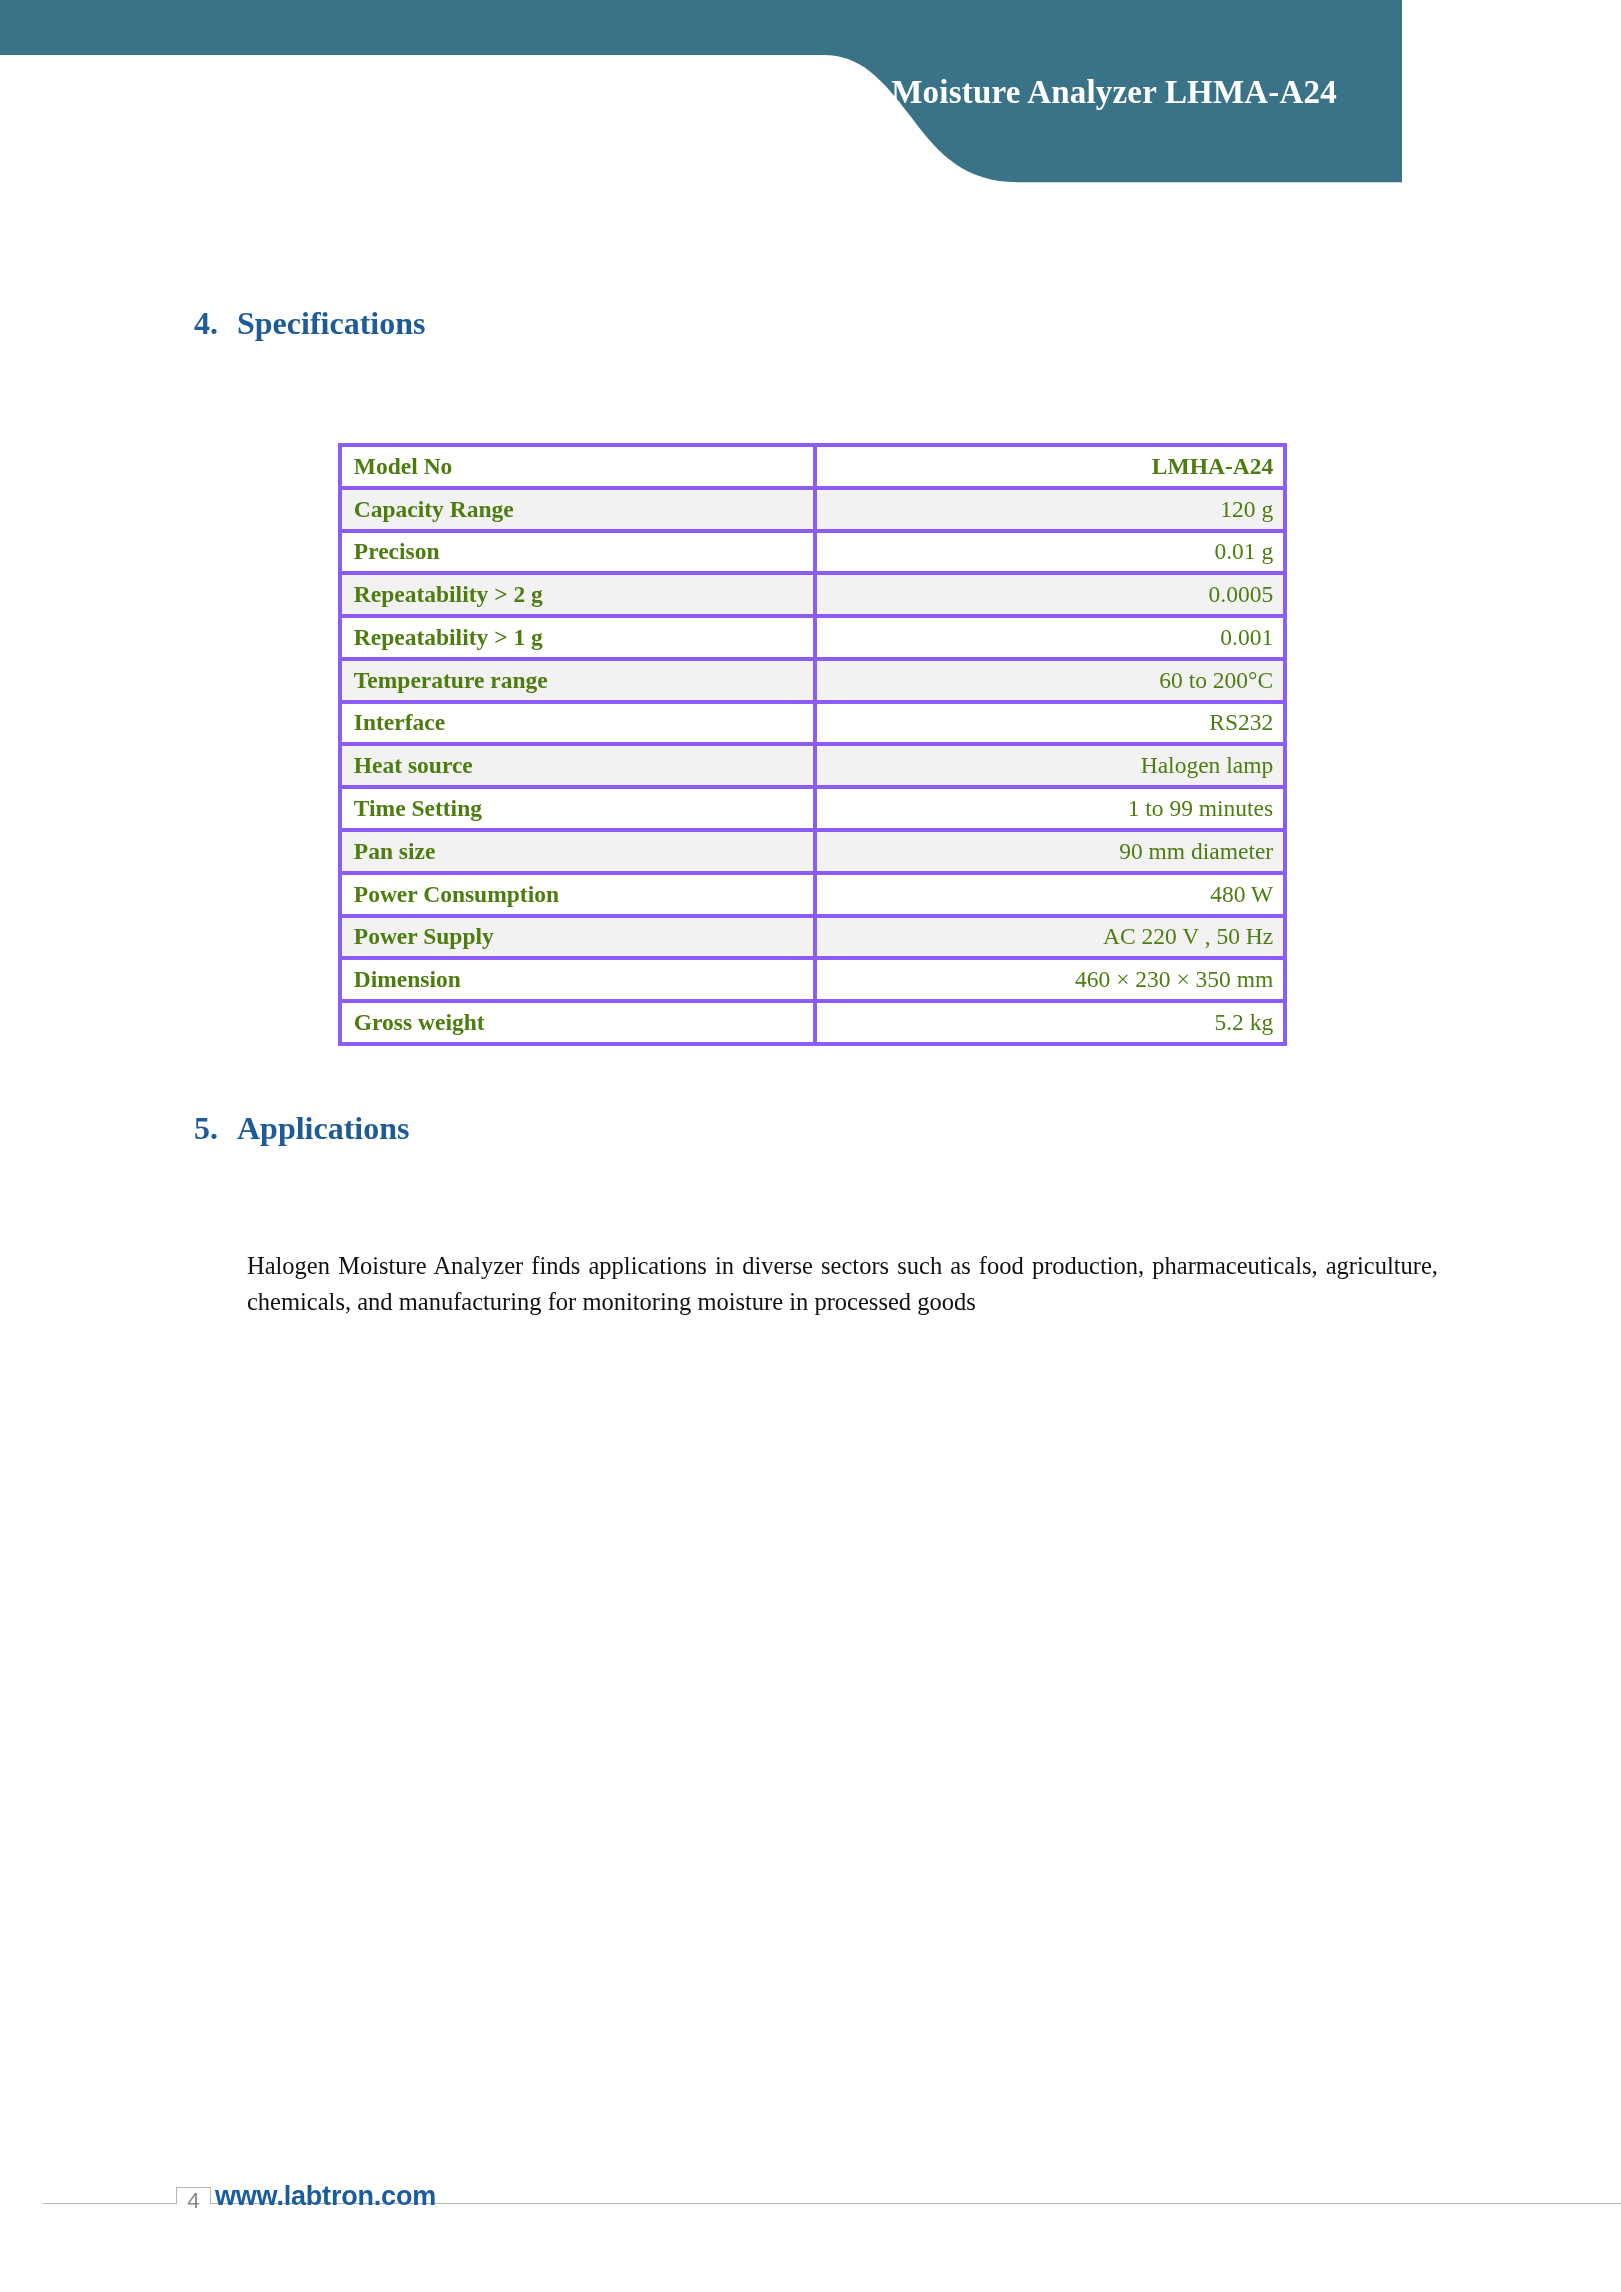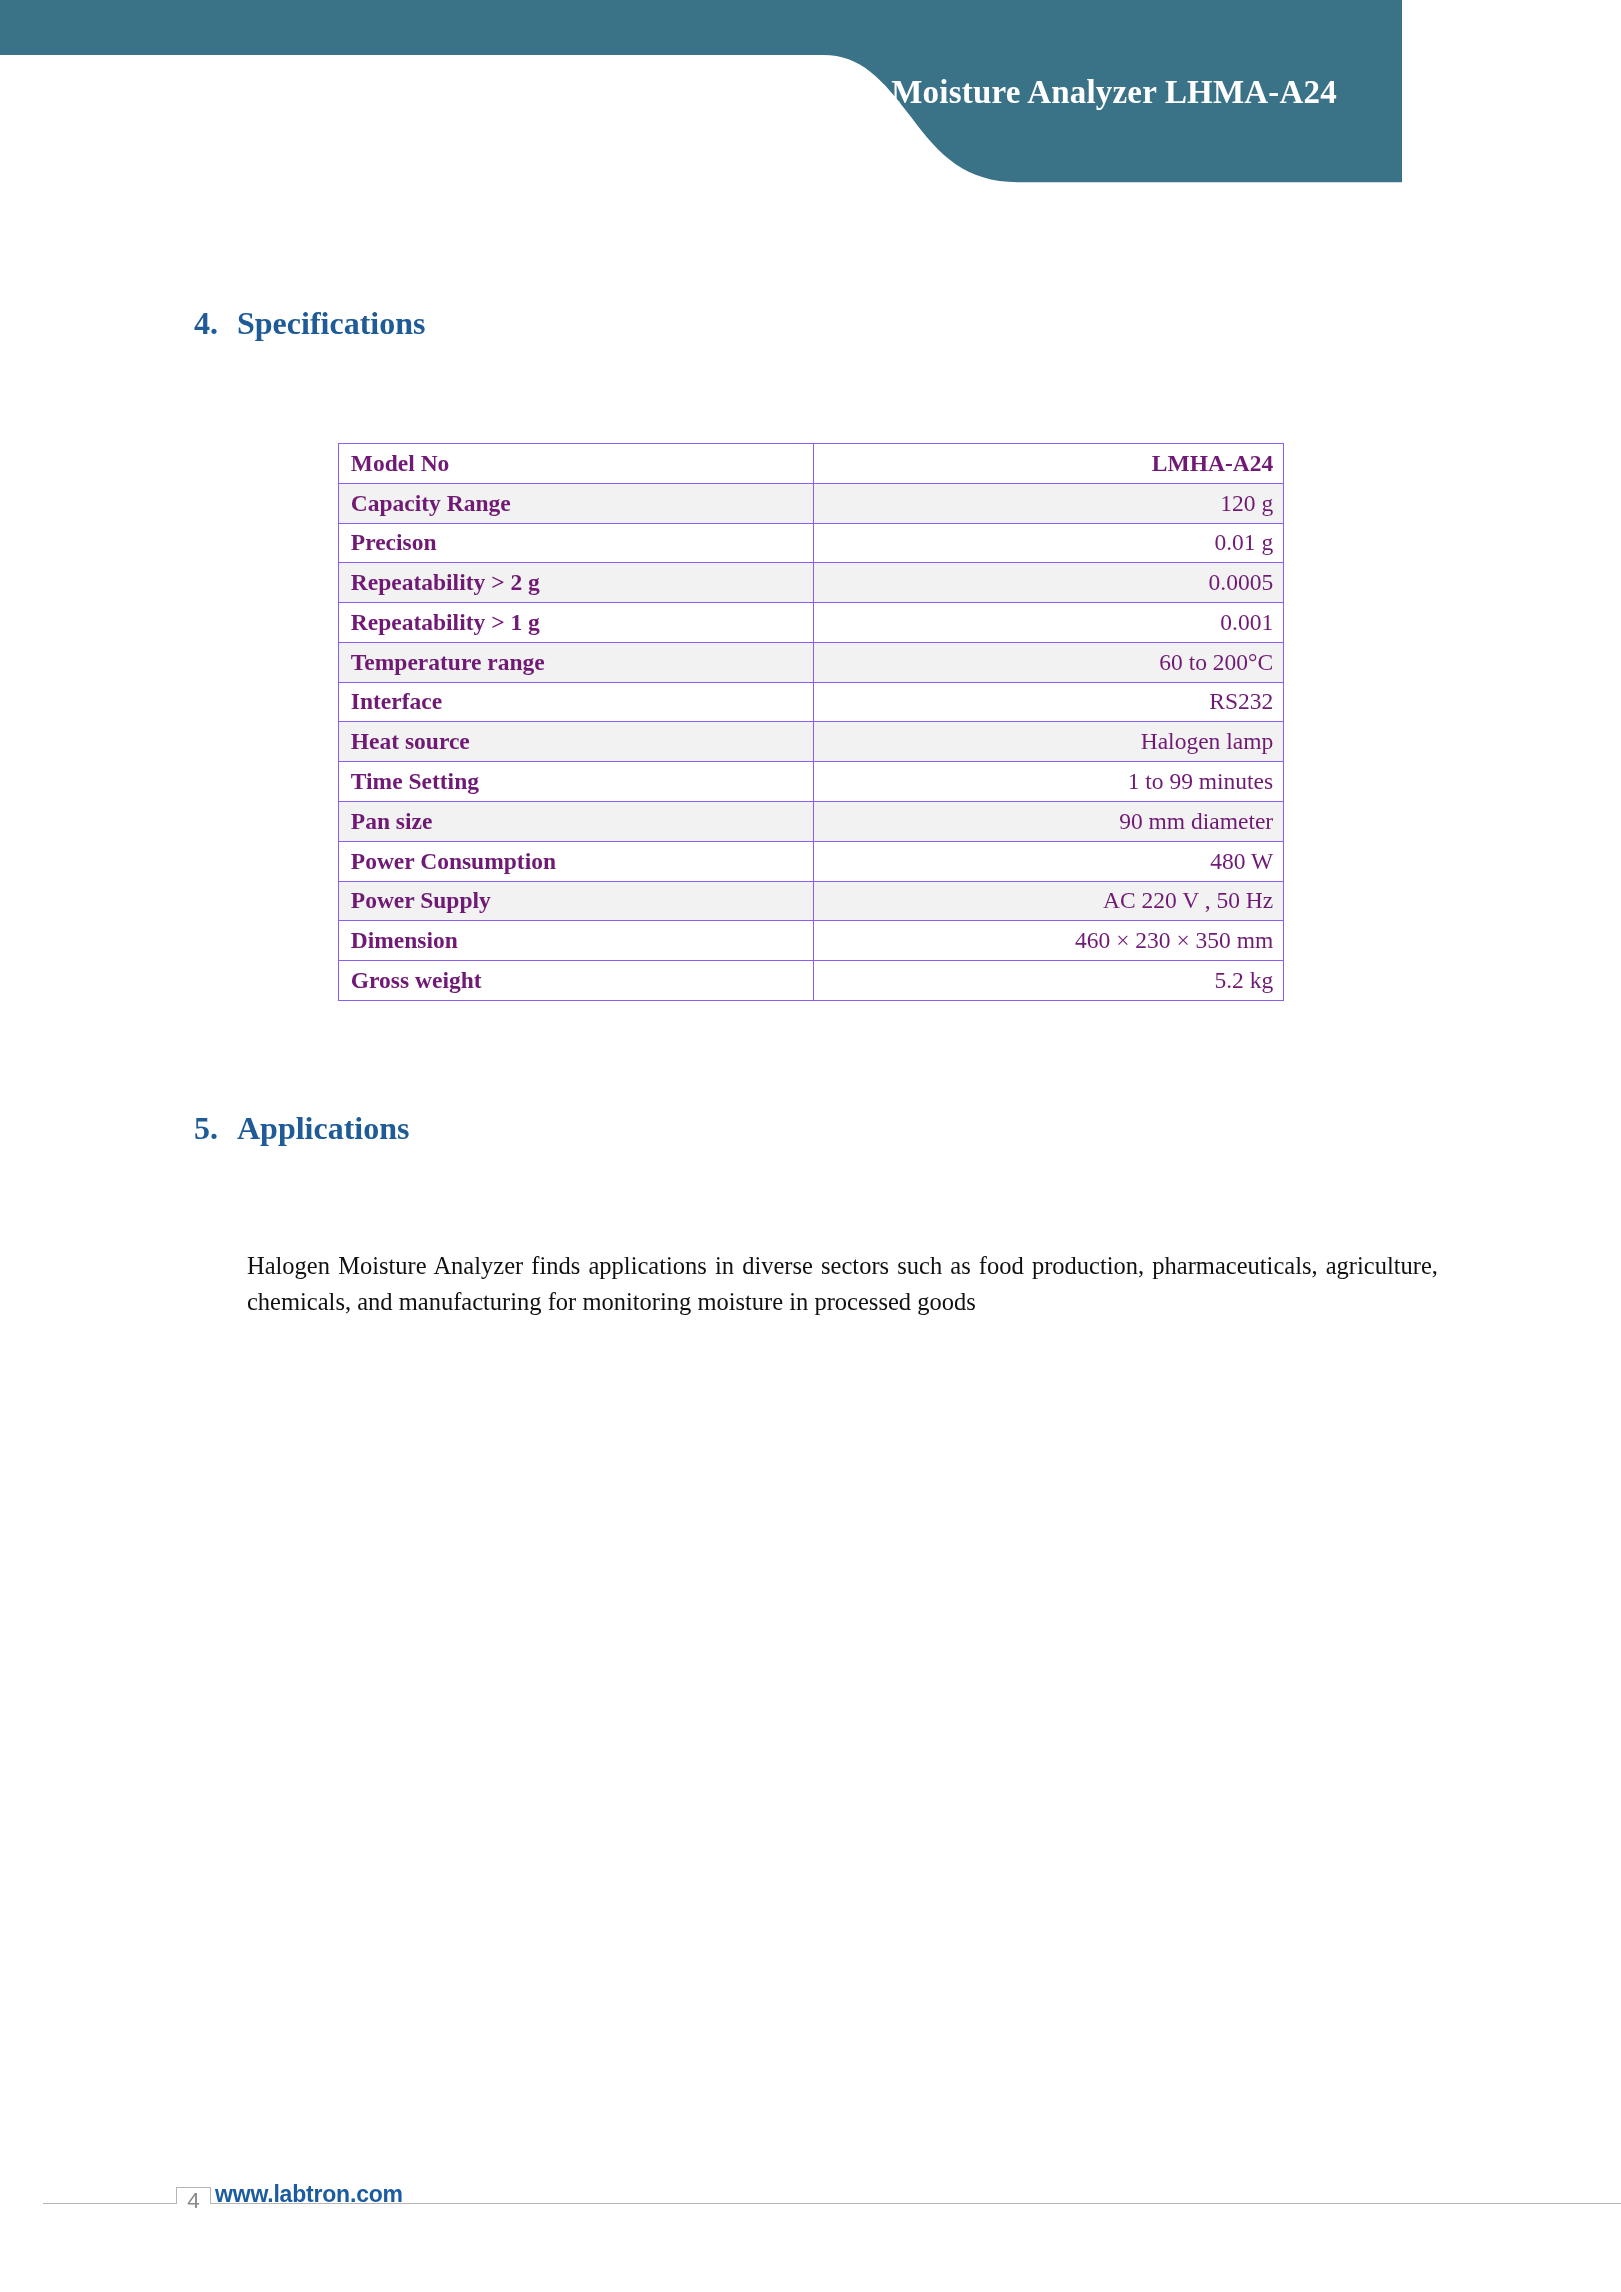--- a/index.html
+++ b/index.html
@@ -79,26 +79,26 @@
     left: 338px;
     top: 443px;
     width: 946px;
     border-collapse: collapse;
     table-layout: fixed;
     font-size: 23.5px;
   }
   .spec-table col.c1 { width: 475px; }
   .spec-table col.c2 { width: 470px; }
   .spec-table td {
-    border: 1px solid #8b5cf6;
+    border: 4px solid #8b5cf6;
     padding: 3.9px 9.8px 4.9px 11.8px;
     height: 30px;
     vertical-align: middle;
     line-height: 1.12;
-    color: #701a75;
+    color: #4d7c0f;
   }
   .spec-table td.label {
     font-weight: bold;
   }
   .spec-table td.value {
     font-weight: normal;
     text-align: right;
   }
   .spec-table td.value.strong {
     font-weight: bold;
@@ -170,21 +170,21 @@
     font-size: 22.5px;
     color: #8a8a8a;
     font-family: "Liberation Sans", "DejaVu Sans", sans-serif;
   }
   .footer-website {
     position: absolute;
     left: 215px;
     top: 8.8px;
     font-family: "Liberation Sans", "DejaVu Sans", sans-serif;
     font-weight: bold;
-    font-size: 23px;
+    font-size: 27px;
     color: #1b5ca0;
     letter-spacing: -0.2px;
     white-space: nowrap;
   }
 </style>
 </head>
 <body>
 
 <div class="header">
   <svg viewBox="0 0 1654 200" preserveAspectRatio="none">

